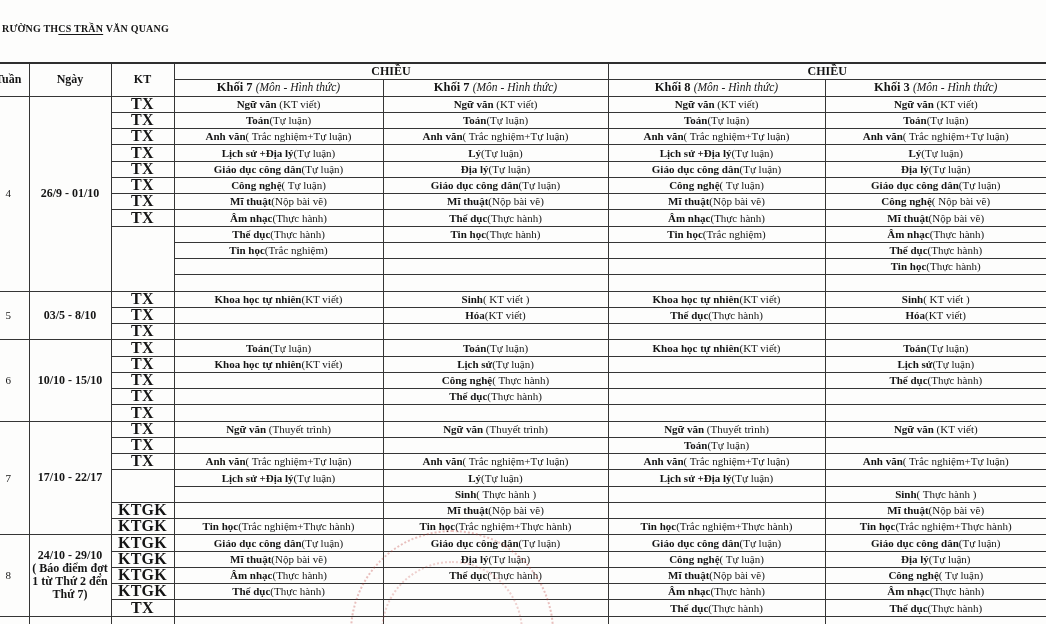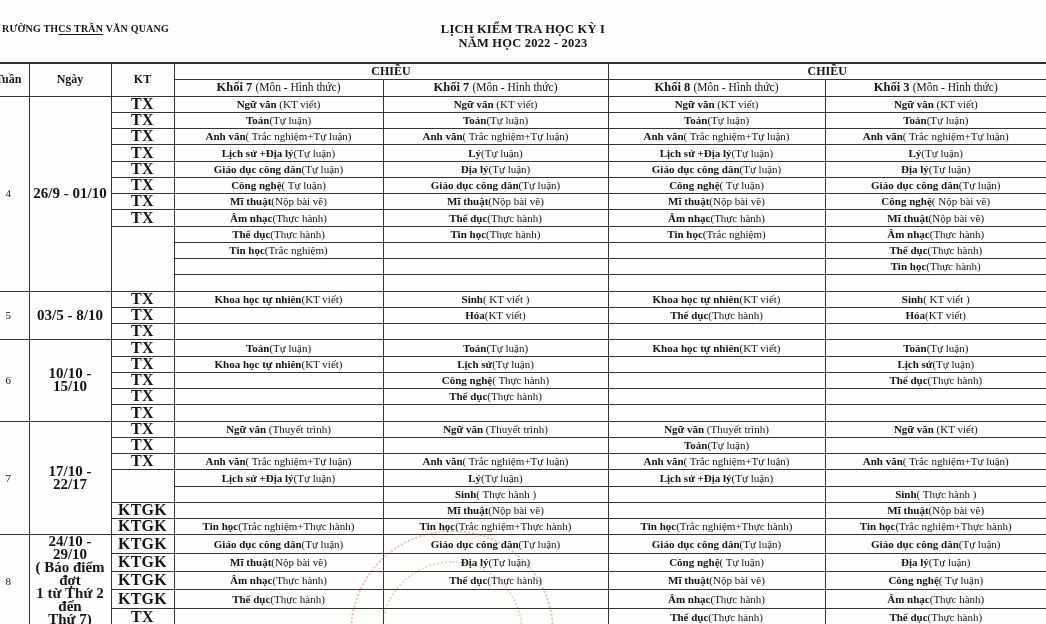--- a/index.html
+++ b/index.html
@@ -9,42 +9,38 @@
   .school .u{text-decoration:underline;text-underline-offset:2px;}
   .titleblock{position:absolute;left:0;right:0;top:22px;text-align:center;}
   .titleblock div{font-size:12.5px;font-weight:bold;line-height:14px;letter-spacing:.2px;}
   table.sched{position:absolute;left:-14px;top:62px;width:1060px;border-collapse:collapse;table-layout:fixed;background:transparent;}
   table.sched{border:2px solid #2e2e2e;}
   .sched th,.sched td{border:1px solid #353535;padding:0 2px;text-align:center;vertical-align:middle;overflow:hidden;}
   .sched thead tr.r1{height:16px;}
   .sched thead tr.r2{height:17px;}
   .sched thead th{font-size:12px;font-weight:bold;line-height:13px;}
   .sched thead th .gk{font-size:12.5px;font-weight:bold;margin-top:11px;}
-  .sched thead th .gn{font-size:11.5px;font-weight:normal;}
+  .sched thead th .gn{font-size:11.5px;font-weight:normal;font-style:italic;}
   .sched tbody tr{height:16.25px;}
   .sched tbody td{font-size:11px;line-height:12.5px;font-weight:normal;white-space:nowrap;}
   .sched td.week{font-size:11px;}
-  .sched td.date{font-weight:bold;font-size:15px;line-height:13px;white-space:normal;}
+  .sched td.date{font-weight:bold;font-size:12px;line-height:13px;white-space:normal;}
   .sched td.kt{font-weight:bold;font-size:16px;letter-spacing:.3px;}
   .sched td.subj b{font-weight:bold;}
   .stamp,.stamp-inner{position:absolute;border-radius:50%;pointer-events:none;}
   .stamp{left:350px;top:530px;width:200px;height:200px;border:2px dotted rgba(185,50,45,.30);}
   .stamp-inner{left:29px;top:29px;width:138px;height:138px;border:2px dotted rgba(185,50,45,.22);}
 </style>
 </head>
 <body>
 
 <div class="page">
 
   <div class="school"><span>RƯỜNG TH</span><span class="u">CS TRẦN</span><span> VĂN QUANG</span></div>
 
-  <div class="titleblock">
-    <div>LỊCH KIỂM TRA HỌC KỲ I</div>
-    <div>NĂM HỌC 2022 - 2023</div>
-  </div>
 
   <table class="sched">
     <colgroup>
       <col style="width:42px">
         <col style="width:82px">
         <col style="width:63px">
       <col style="width:209px">
         <col style="width:225px">
         <col style="width:217px">
         <col style="width:222px">

